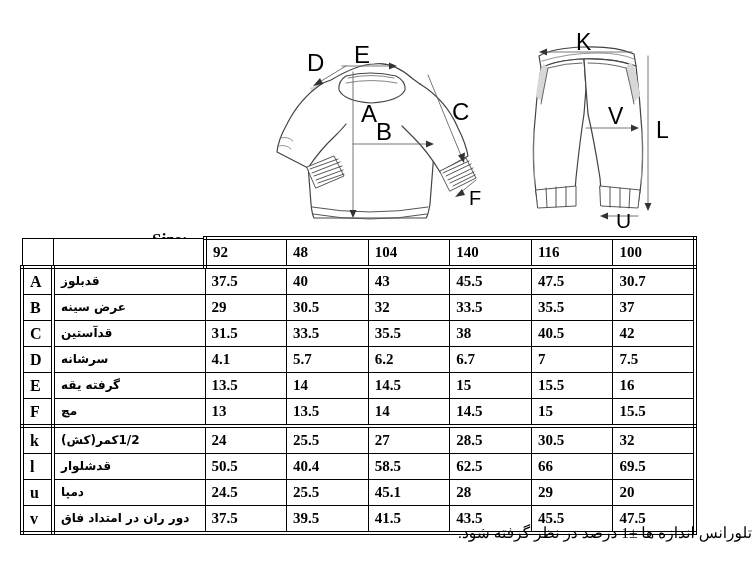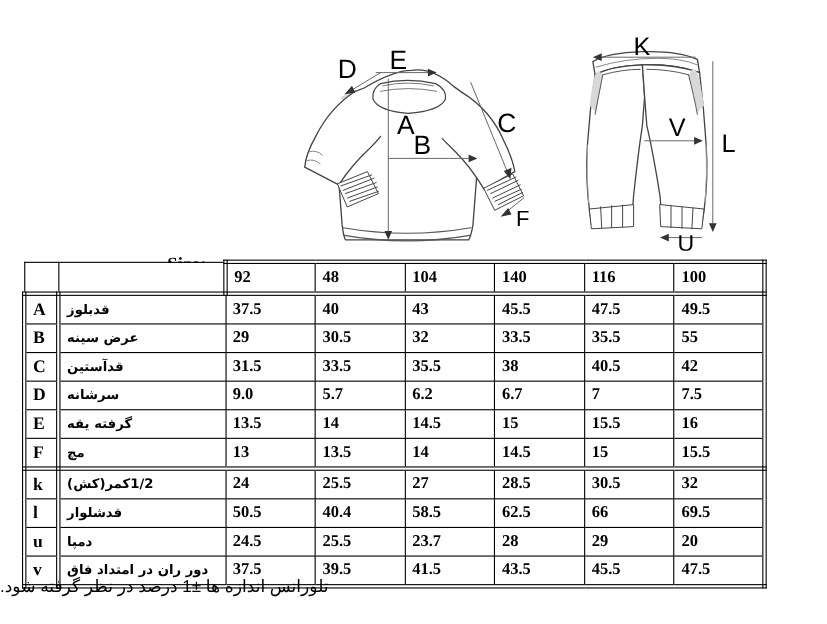--- a/index.html
+++ b/index.html
@@ -98,23 +98,23 @@
   
   .thick-left{border-left:4px double #000 !important;}
   .thick-right{border-right:4px double #000 !important;}
   .thick-top{border-top:4px double #000 !important;}
   .thick-bottom{border-bottom:4px double #000 !important;margin-left:20px;}
 
   
   #footer-note{
     position:absolute;
     left:0;top:524px;width:752px;
-    text-align:left;
+    text-align:right;
     direction:rtl;
-    font-family:Liberation Sans, sans-serif;
+    font-family:Liberation Serif, serif;
     font-size:15.5px;
     color:#000;
   }
 </style>
 </head>
 <body>
 
 <div id="diagrams">
 
   <div id="sweater-fig">
@@ -276,49 +276,49 @@
     <tbody>
 
       <tr>
         <td class="code-cell thick-left thick-right thick-top">A</td>
         <td class="label-cell thick-top">قدبلوز</td>
         <td class="thick-top">37.5</td>
         <td class="thick-top">40</td>
         <td class="thick-top">43</td>
         <td class="thick-top">45.5</td>
         <td class="thick-top">47.5</td>
-        <td class="thick-top thick-right">49.5</td>
+        <td class="thick-top thick-right">30.7</td>
       </tr>
 
       <tr>
         <td class="code-cell thick-left thick-right">B</td>
         <td class="label-cell">عرض سینه</td>
         <td>29</td>
         <td>30.5</td>
         <td>32</td>
         <td>33.5</td>
         <td>35.5</td>
-        <td class="thick-right">55</td>
+        <td class="thick-right">37</td>
       </tr>
 
       <tr>
         <td class="code-cell thick-left thick-right">C</td>
         <td class="label-cell">قدآستین</td>
         <td>31.5</td>
         <td>33.5</td>
         <td>35.5</td>
         <td>38</td>
         <td>40.5</td>
         <td class="thick-right">42</td>
       </tr>
 
       <tr>
         <td class="code-cell thick-left thick-right">D</td>
         <td class="label-cell">سرشانه</td>
-        <td>9.0</td>
+        <td>4.1</td>
         <td>5.7</td>
         <td>6.2</td>
         <td>6.7</td>
         <td>7</td>
         <td class="thick-right">7.5</td>
       </tr>
 
       <tr>
         <td class="code-cell thick-left thick-right">E</td>
         <td class="label-cell">گرفته یقه</td>
@@ -361,21 +361,21 @@
         <td>62.5</td>
         <td>66</td>
         <td class="thick-right">69.5</td>
       </tr>
 
       <tr>
         <td class="code-cell thick-left thick-right">u</td>
         <td class="label-cell">دمپا</td>
         <td>24.5</td>
         <td>25.5</td>
-        <td>23.7</td>
+        <td>45.1</td>
         <td>28</td>
         <td>29</td>
         <td class="thick-right">20</td>
       </tr>
 
       <tr>
         <td class="code-cell thick-left thick-right thick-bottom">v</td>
         <td class="label-cell thick-bottom">دور ران در امتداد فاق</td>
         <td class="thick-bottom">37.5</td>
         <td class="thick-bottom">39.5</td>

